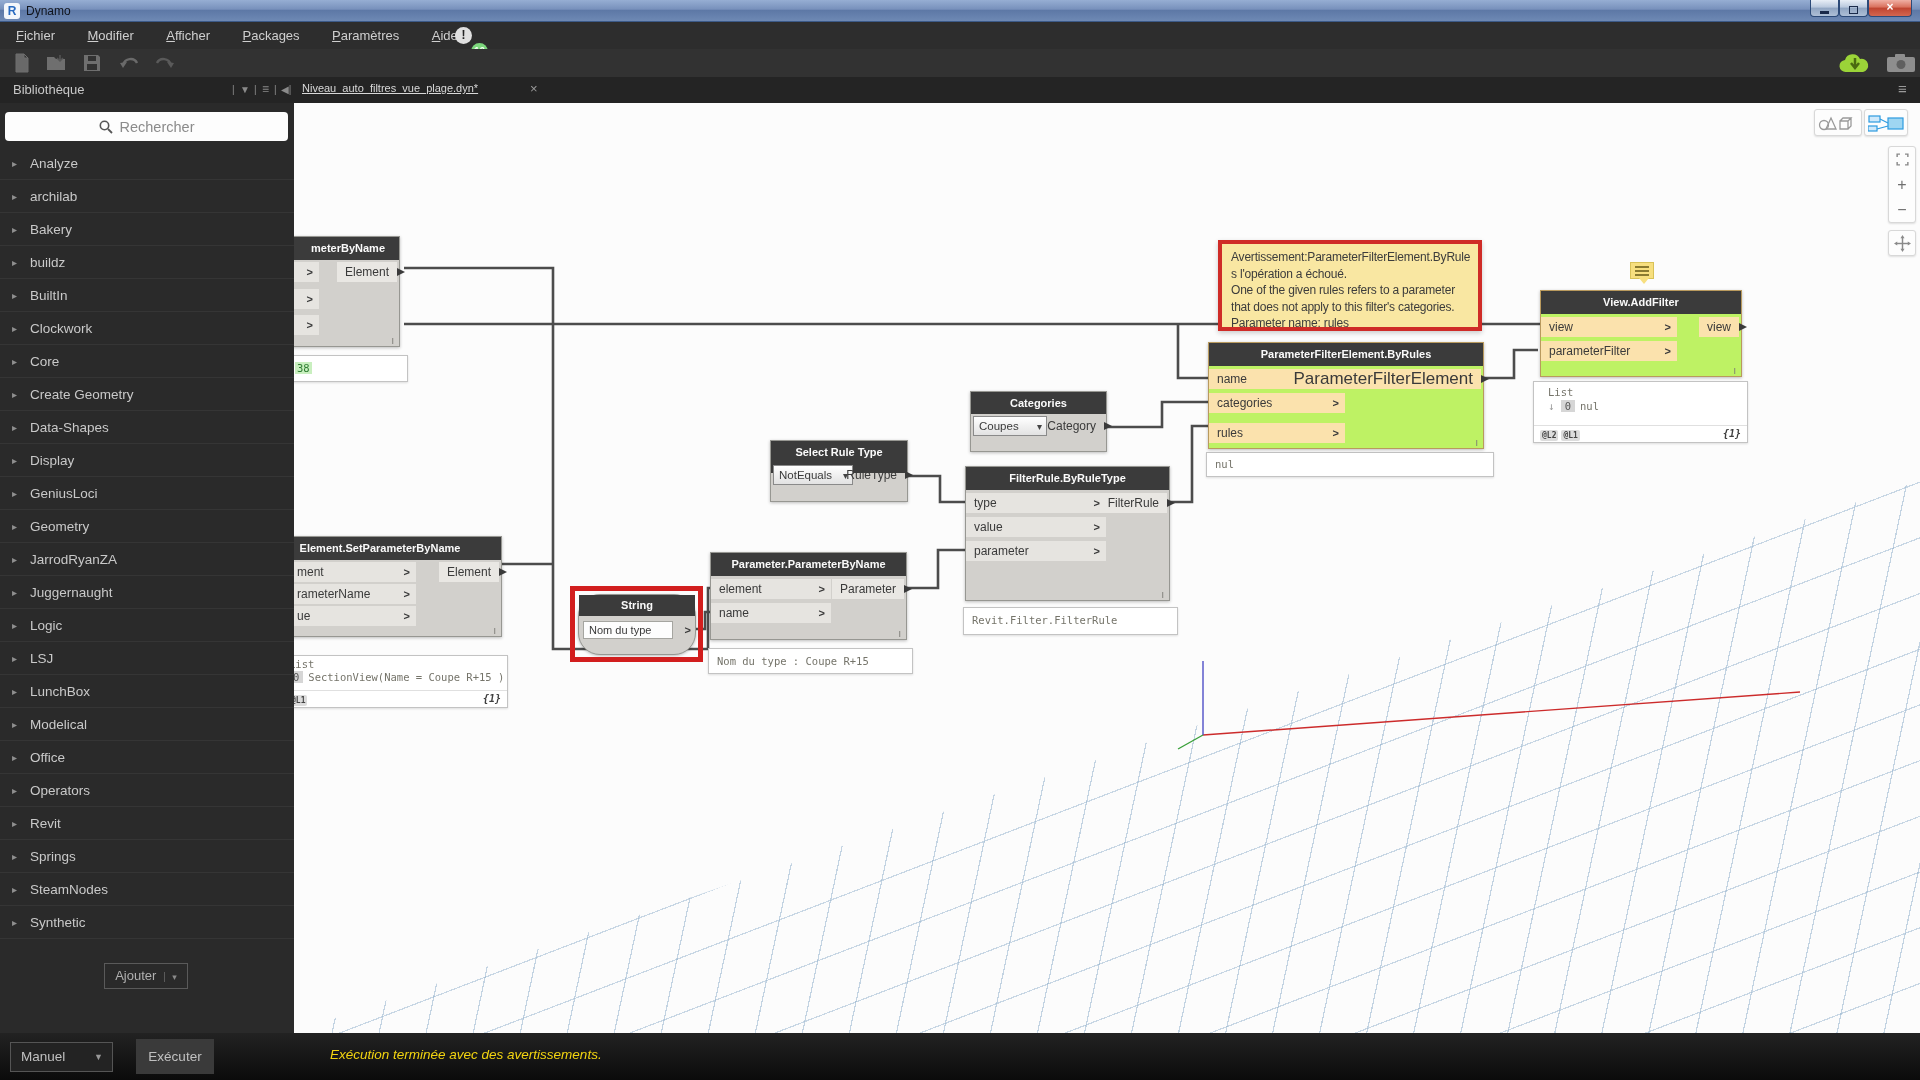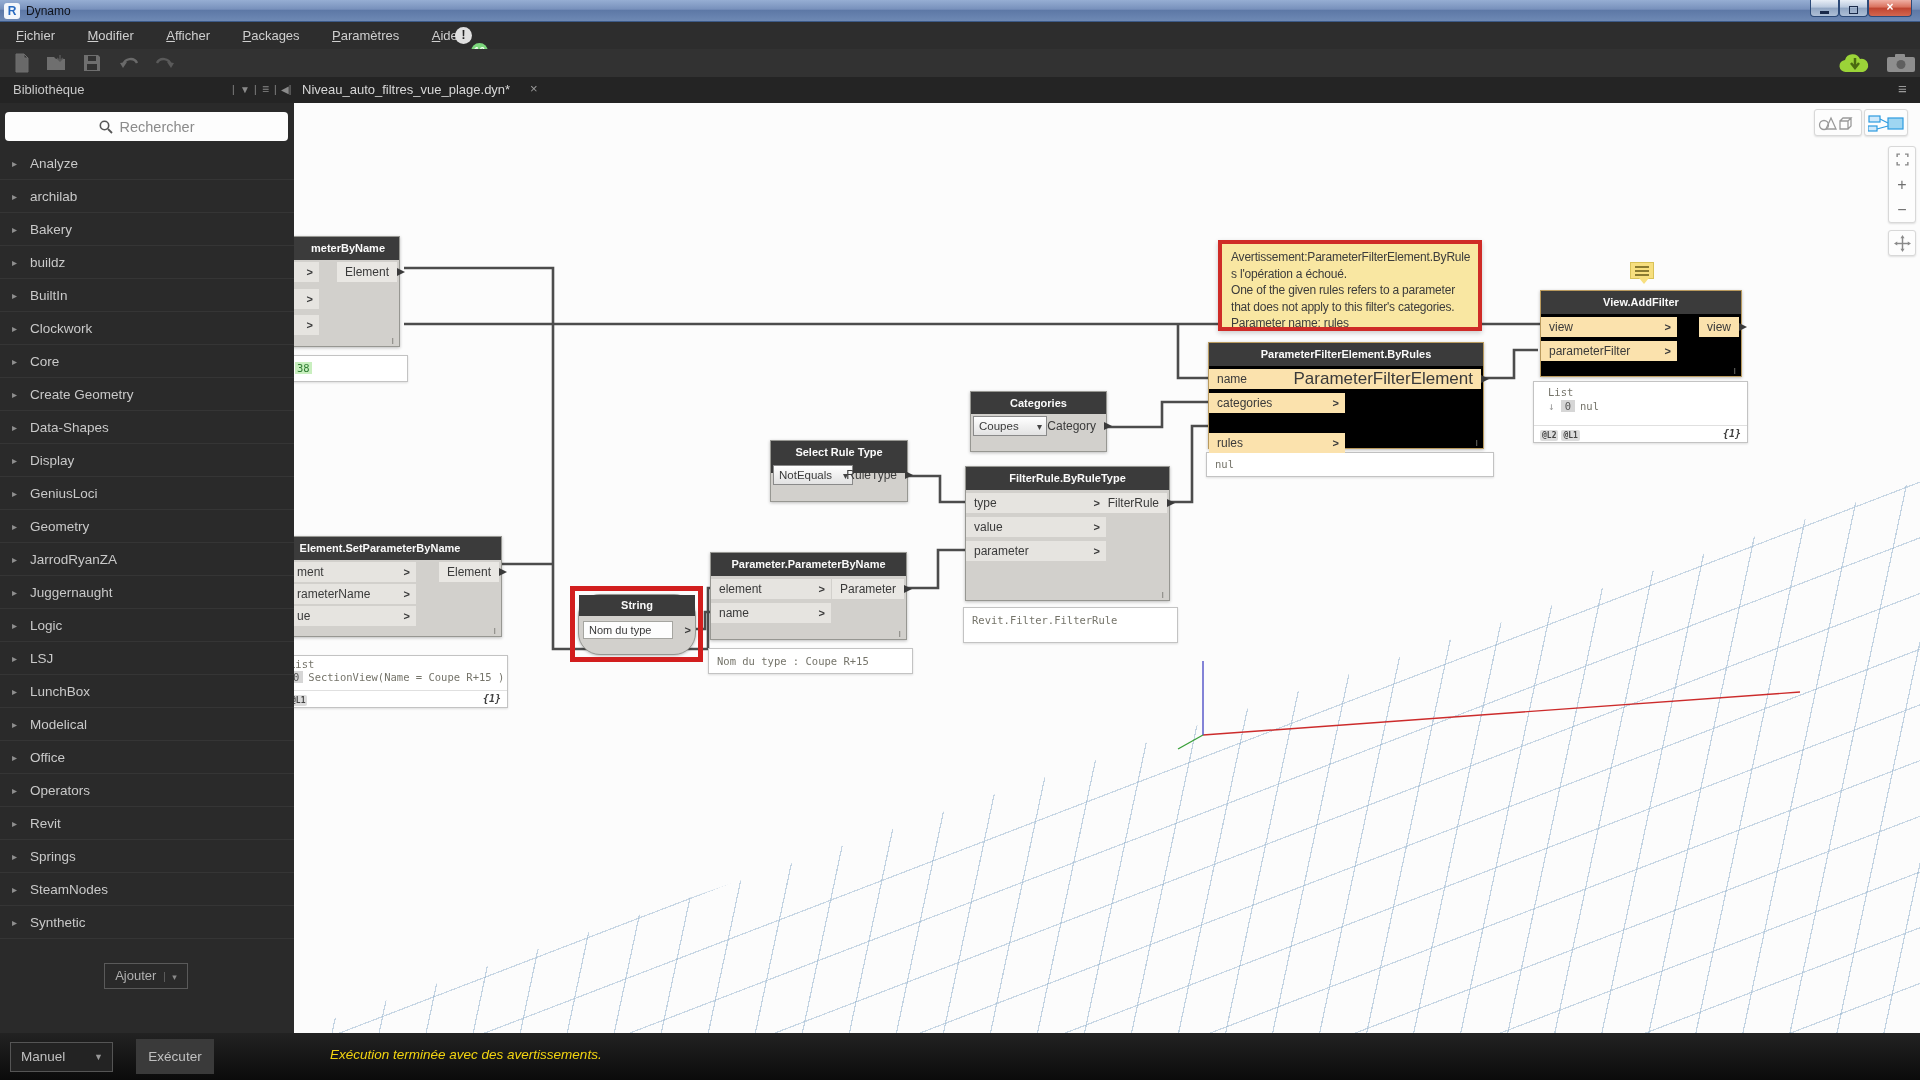--- a/index.html
+++ b/index.html
@@ -24,21 +24,21 @@
   .menu-item { display:inline-block; color:#cfcfcf; font-size:13px; line-height:27px; margin-left:28px; cursor:default; }
   .menu-item::first-letter { text-decoration:underline; }
   .badge { top:5px; width:17px; height:17px; border-radius:50%; text-align:center; z-index:31; }
 
   #toolbar { left:0; top:49px; width:1920px; height:28px; background:#323232; z-index:30; }
   .tbicon { top:4px; }
 
   #tabbar { left:0; top:77px; width:1920px; height:26px; background:#242424; z-index:30; }
   #library-title { left:13px; top:5px; font-size:13px; color:#c8c8c8; }
   .libhdr-ic { color:#8a8a8a; font-size:10px; top:7px; }
-  #doc-tab-label { left:302px; top:5px; font-size:13px; color:#d8d8d8; }
+  #doc-tab-label { left:302px; top:5px; font-size:11px; color:#d8d8d8;text-decoration:underline; }
   #doc-tab-close { left:530px; top:4px; font-size:13px; color:#9a9a9a; }
   #tab-menu-icon { left:1898px; top:3px; font-size:15px; color:#9a9a9a; letter-spacing:-1px; }
 
   
   #sidebar { left:0; top:103px; width:294px; height:930px; background:#2a2a2a; z-index:20; }
   #searchbox { left:5px; top:9px; width:283px; height:29px; background:#fdfdfd; border-radius:4px;
     display:flex; align-items:center; justify-content:center; gap:7px; }
   #searchbox span { color:#8b8b8b; font-size:14.5px; }
   #libitems { left:0; top:44px; width:294px; }
   .libitem { height:33px; line-height:33px; border-bottom:1px solid #353535; position:relative;
@@ -62,21 +62,21 @@
   #grid { position:absolute; left:0; top:0; width:1626px; height:930px;
     background-image:
       repeating-linear-gradient(102deg, rgba(148,178,205,.55) 0 1.2px, transparent 1.2px 46px),
       repeating-linear-gradient(159deg, rgba(148,178,205,.50) 0 1.2px, transparent 1.2px 52px);
     clip-path:polygon(-2% 104%, 1.5% 99%, 101% 40%, 101% 104%); }
   #wires { position:absolute; left:0; top:0; }
 
   
   .node { position:absolute; background:#d2d0cc; border:1px solid #979792; box-shadow:0 1px 3px rgba(0,0,0,.25);
     font-size:12px; color:#3a3a3a; z-index:3; }
-  .node.warn { background:#000000; border-color:#b99a5e; }
+  .node.warn { background:#bef264; border-color:#b99a5e; }
   .ntitle { height:23px; line-height:23px; background:#3b3b3b; color:#fafafa; font-weight:bold;
     text-align:center; font-size:11px; white-space:nowrap; overflow:hidden; }
   .irow { position:absolute; height:20px; line-height:20px; background:#e6e4e0; padding:0 18px 0 8px; overflow:hidden; }
   .warn .irow { background:#fbe2ad; }
   .irow .chev { position:absolute; right:6px; font-weight:bold; font-size:11px; }
   .nub-l::after { content:""; position:absolute; left:-8px; top:6px;
     border-top:4px solid transparent; border-bottom:4px solid transparent; border-right:8px solid #3a3a3a; }
   .orow { position:absolute; height:20px; line-height:20px; background:#e9e7e3; padding:0 8px; white-space:nowrap; }
   .warn .orow { background:#fbe2ad; }
   .orow.nub-r::before { content:""; position:absolute; right:-8px; top:6px;
@@ -205,27 +205,27 @@
 </div>
 
 <div class="node" style="left:965px;top:466px;width:205px;height:135px;">
   <div class="ntitle">FilterRule.ByRuleType</div>
   <div class="irow nub-l" style="left:0;top:26px;width:140px;"><span>type</span><span class="chev">&gt;</span></div>
   <div class="irow nub-l" style="left:0;top:50px;width:140px;"><span>value</span><span class="chev">&gt;</span></div>
   <div class="irow nub-l" style="left:0;top:74px;width:140px;"><span>parameter</span><span class="chev">&gt;</span></div>
   <div class="orow nub-r" style="right:2px;top:26px;">FilterRule</div>
   <div class="nfoot">I</div>
 </div>
-<div class="bubble" style="left:963px;top:607px;width:215px;height:36px;line-height:24px;padding-left:8px;">Revit.Filter.FilterRule</div>
+<div class="bubble" style="left:963px;top:607px;width:215px;height:28px;line-height:24px;padding-left:8px;">Revit.Filter.FilterRule</div>
 
 <div class="node warn" style="left:1208px;top:342px;width:276px;height:107px;">
   <div class="ntitle">ParameterFilterElement.ByRules</div>
   <div class="irow nub-l" style="left:0;top:26px;width:136px;"><span>name</span><span class="chev">&gt;</span></div>
   <div class="irow nub-l" style="left:0;top:50px;width:136px;"><span>categories</span><span class="chev">&gt;</span></div>
-  <div class="irow nub-l" style="left:0;top:90px;width:136px;"><span>rules</span><span class="chev">&gt;</span></div>
+  <div class="irow nub-l" style="left:0;top:80px;width:136px;"><span>rules</span><span class="chev">&gt;</span></div>
   <div class="orow nub-r" style="right:2px;top:26px;font-size:17px;">ParameterFilterElement</div>
   <div class="nfoot">I</div>
 </div>
 <div class="bubble" style="left:1206px;top:452px;width:288px;height:25px;line-height:23px;padding-left:8px;">nul</div>
 
 <div id="warnbox" class="abs">
   <div>Avertissement:ParameterFilterElement.ByRule</div>
   <div>s l'opération a échoué.</div>
   <div>One of the given rules refers to a parameter</div>
   <div>that does not apply to this filter's categories.</div>

